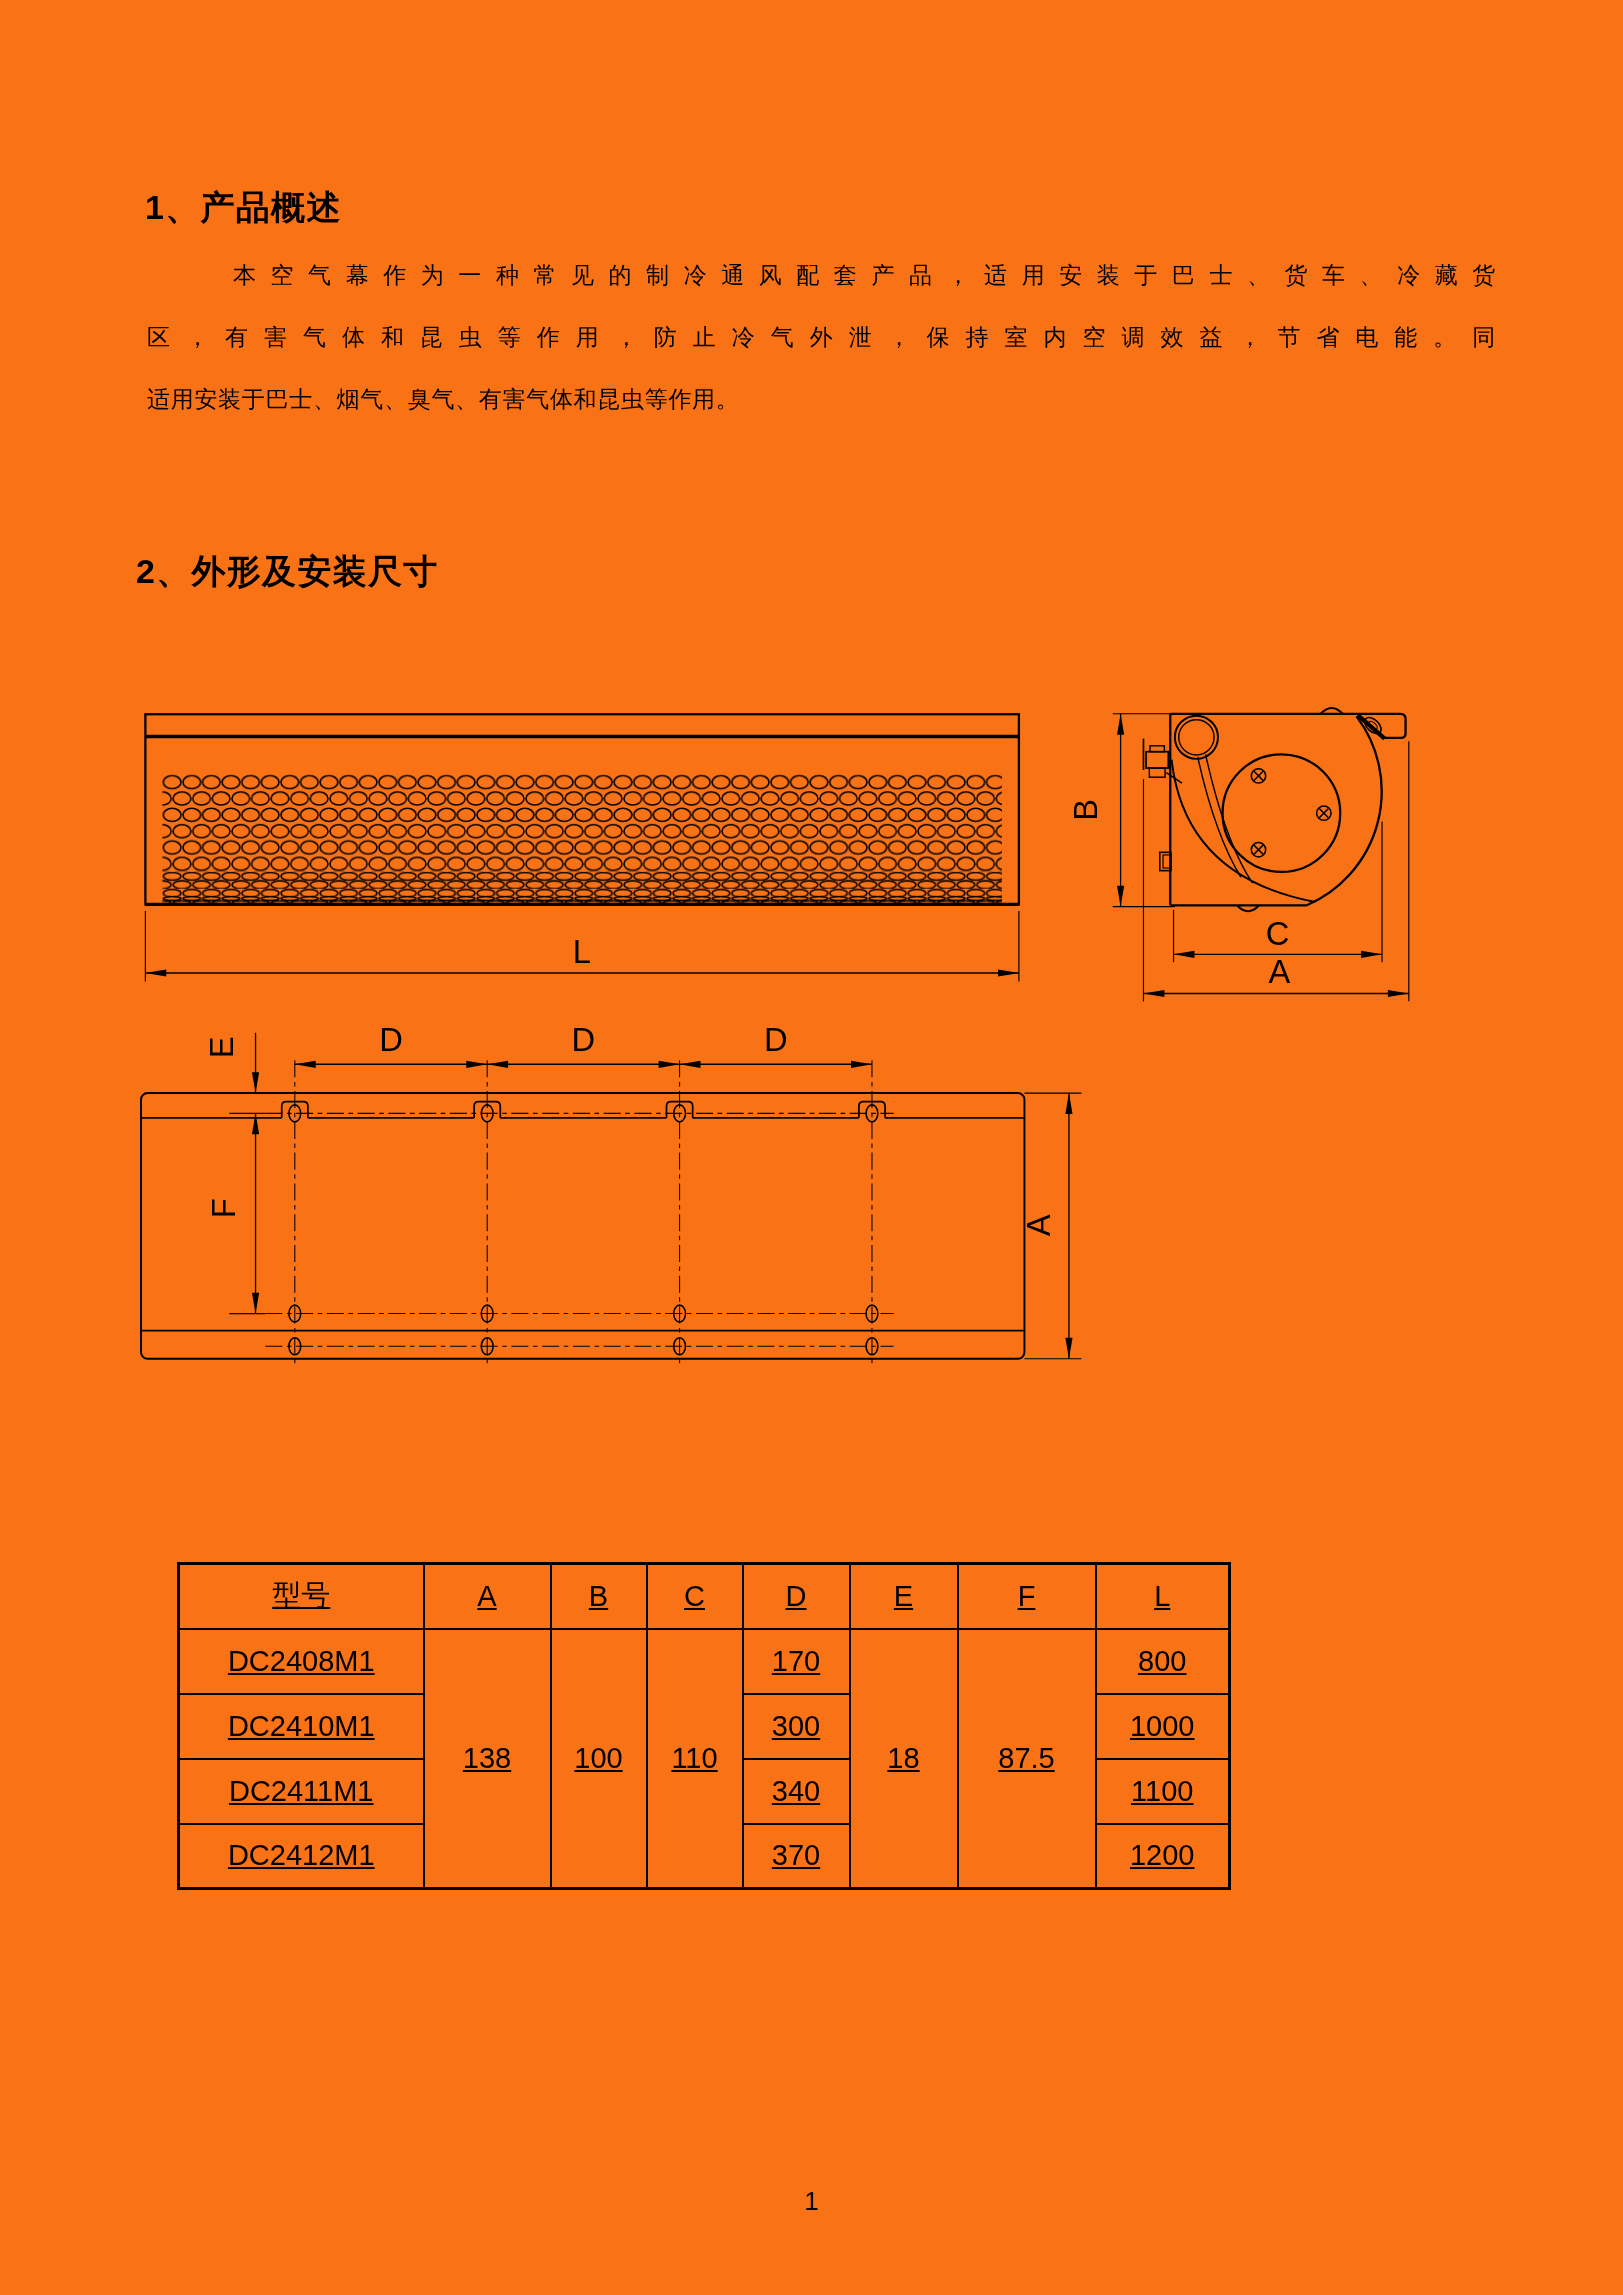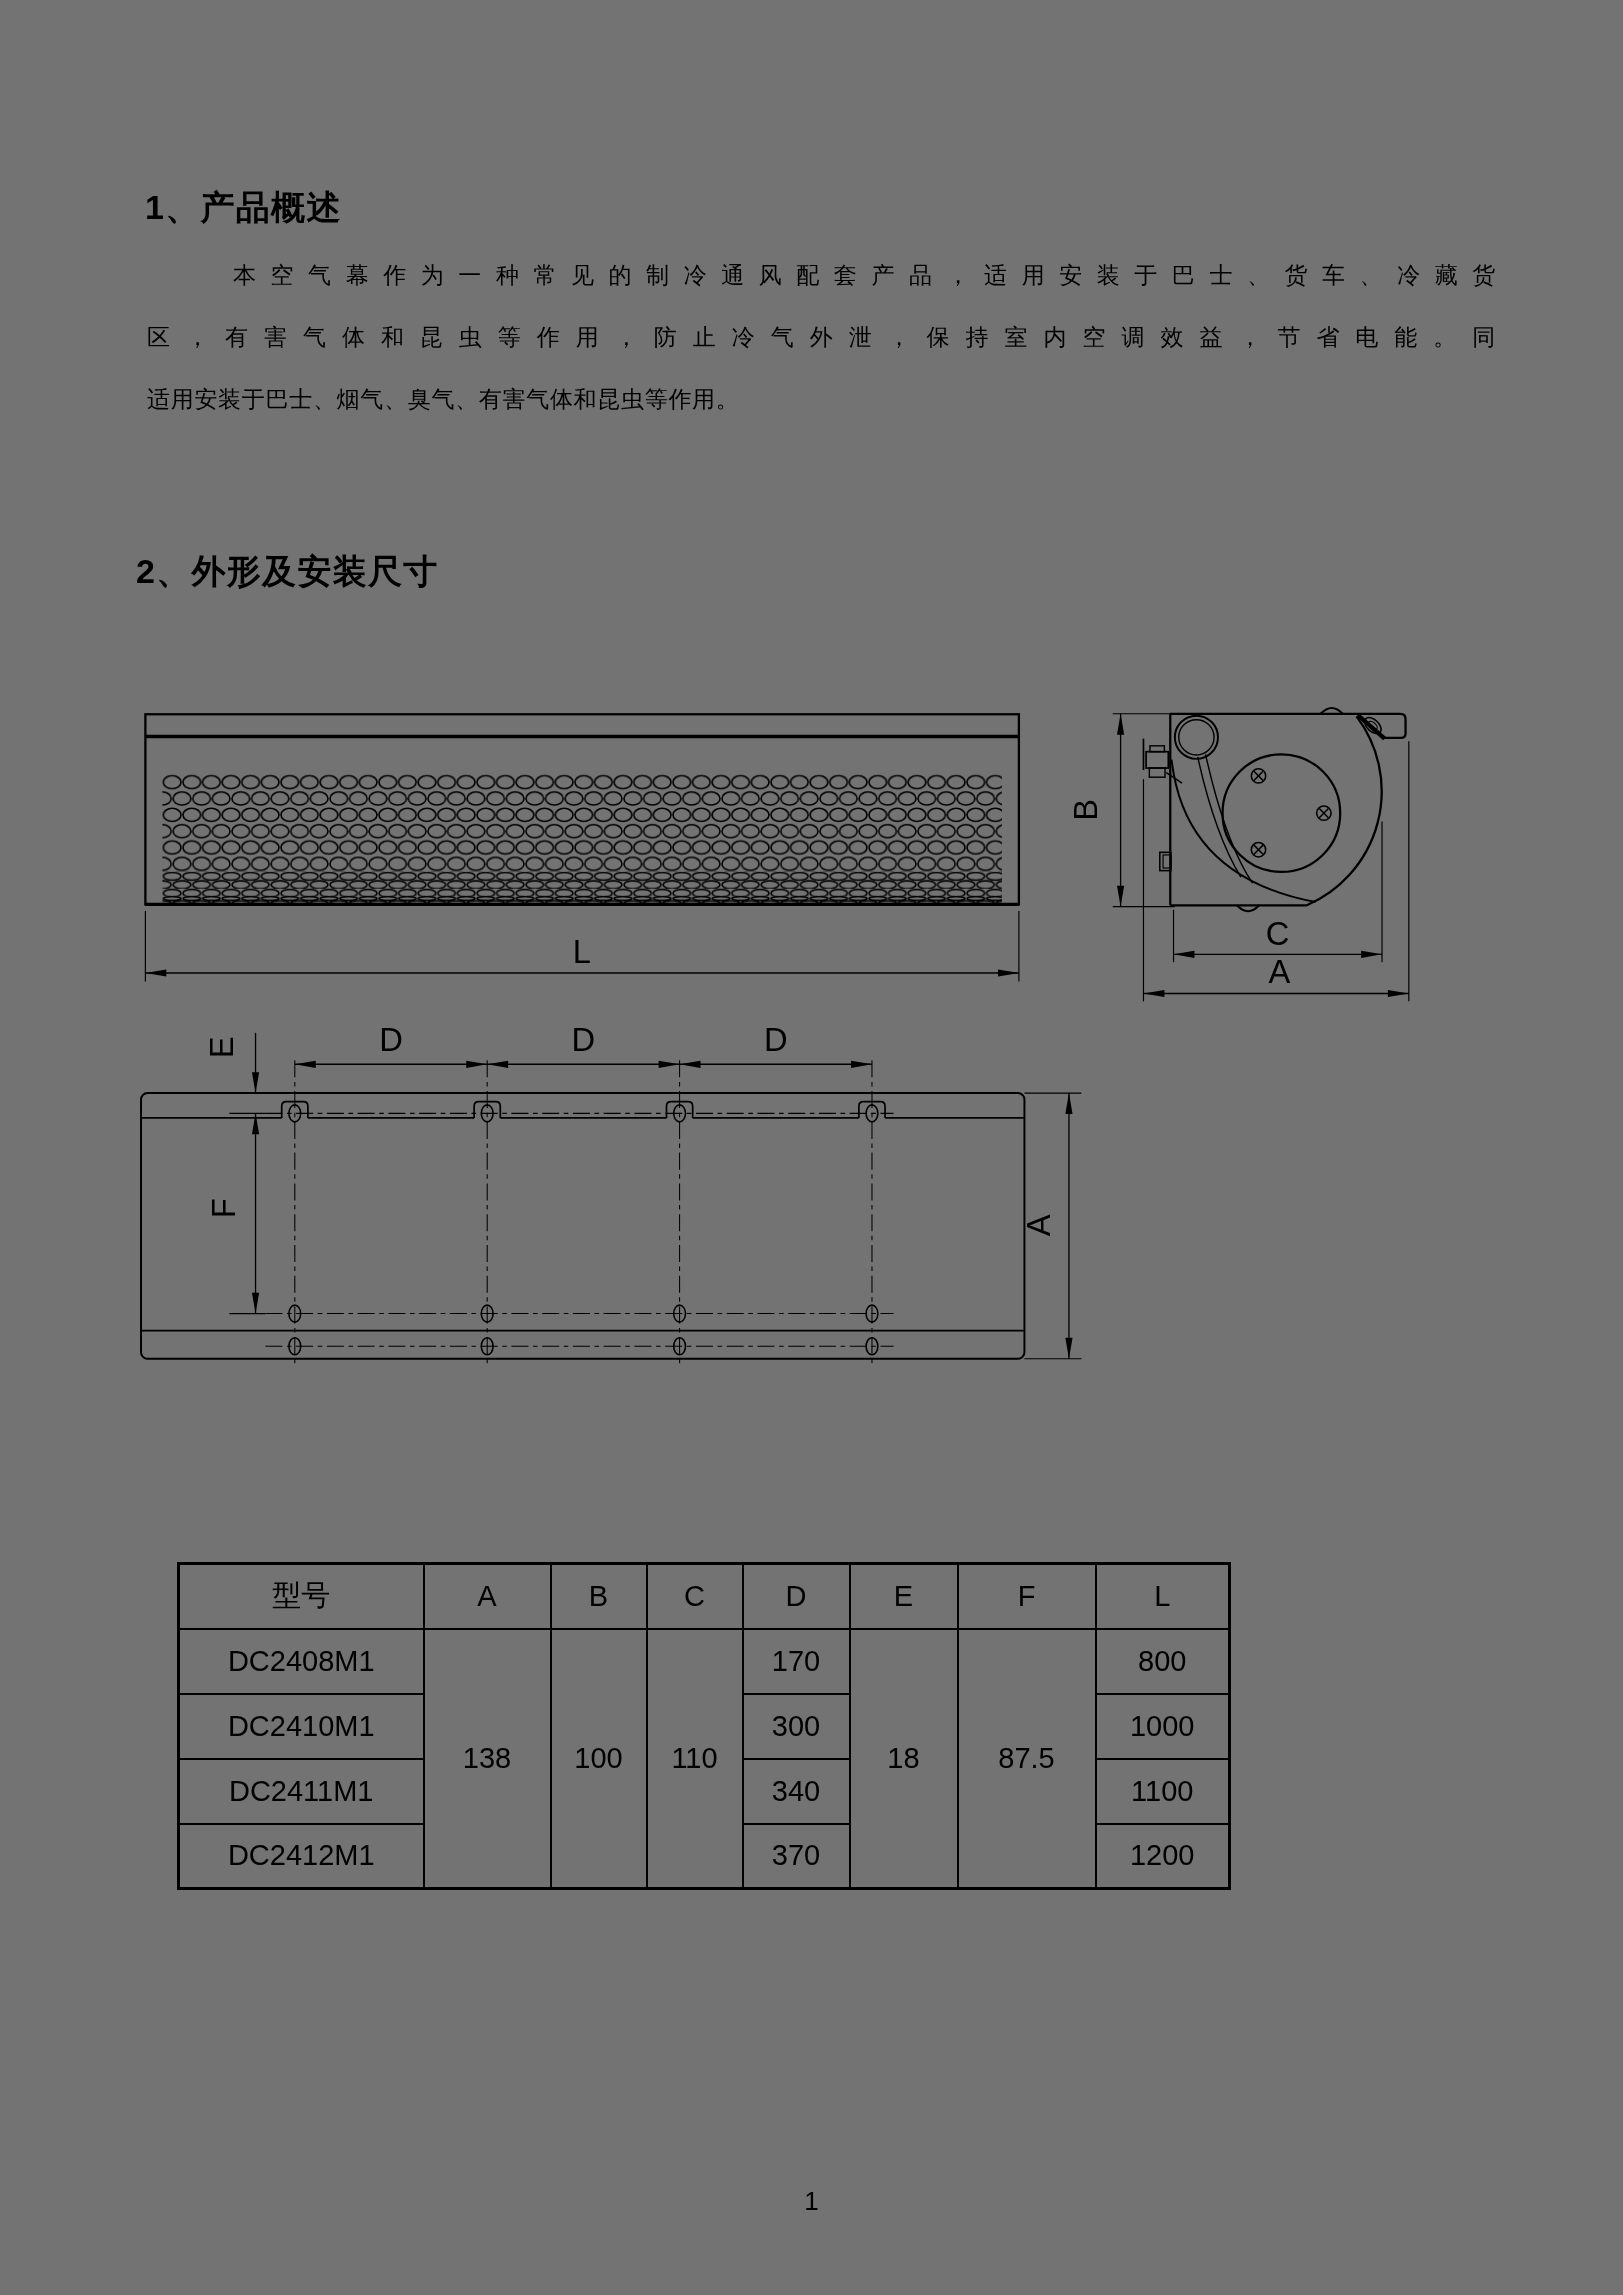--- a/index.html
+++ b/index.html
@@ -1,21 +1,21 @@
 <!DOCTYPE html>
 <html style="font-size:10.5px"><head>
 <meta charset="utf-8">
 <title></title>
 <style>
   html,body{margin:0;padding:0;background:#888;}
   *{box-sizing:border-box;}
   .page{
     position:relative;
     width:1623px;height:2295px;
-    background:#737373;
+    background:#f97316;
     font-family:"Liberation Sans","DejaVu Sans",sans-serif;
     color:#000;
     overflow:hidden;
     margin:0 auto;
   }
   .h1{
     position:absolute;left:145px;top:185px;
     font-size:34px;font-weight:bold;letter-spacing:1.3px;
     white-space:nowrap;
   }
@@ -36,20 +36,21 @@
     font-family:"Liberation Sans","DejaVu Sans",sans-serif;
     fill:#000;
   }
   .dimtxt{font-size:50px;}
   table.spec{
     position:absolute;left:177px;top:1562px;
     border-collapse:collapse;table-layout:fixed;
     width:1050px;height:327px;
     font-size:29px;text-align:center;
     border:3.3px solid #000;
+    text-decoration:underline;
   }
   table.spec th,table.spec td{
     border:2px solid #000;
     font-weight:normal;
     padding:0;
     vertical-align:middle;
   }
   .pagenum{
     position:absolute;left:0;top:2186px;width:1623px;
     text-align:center;font-size:26px;

